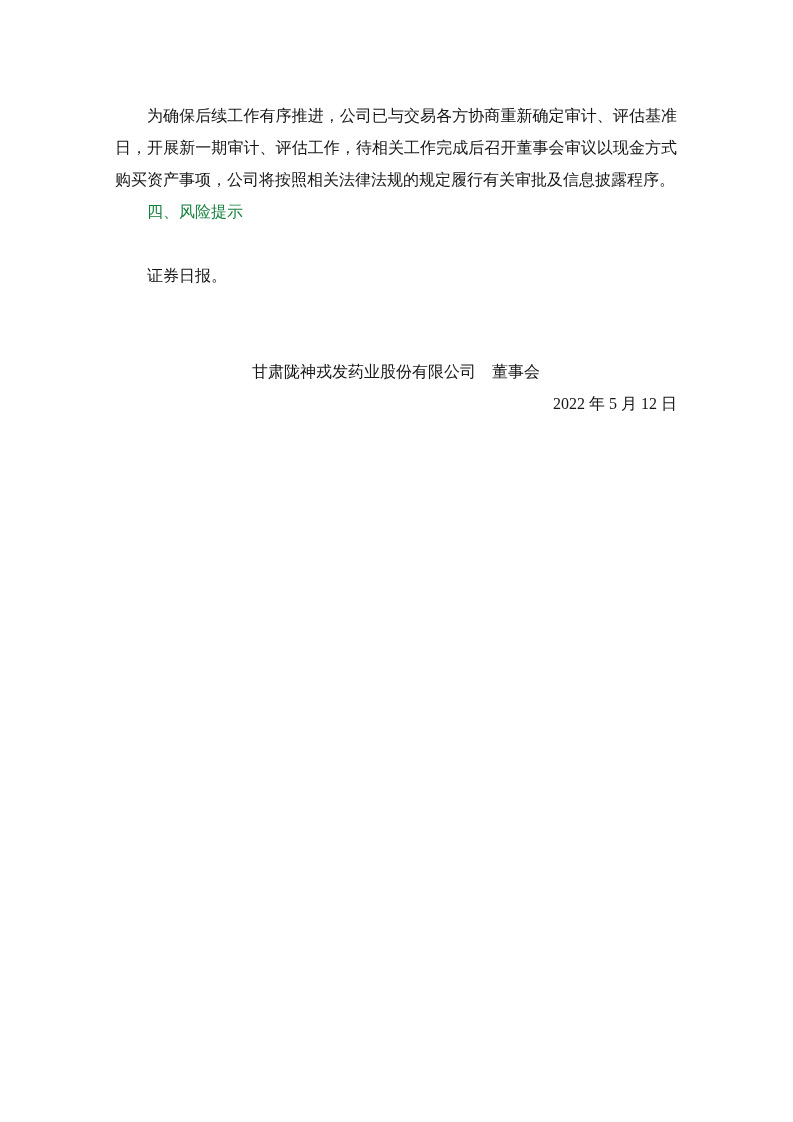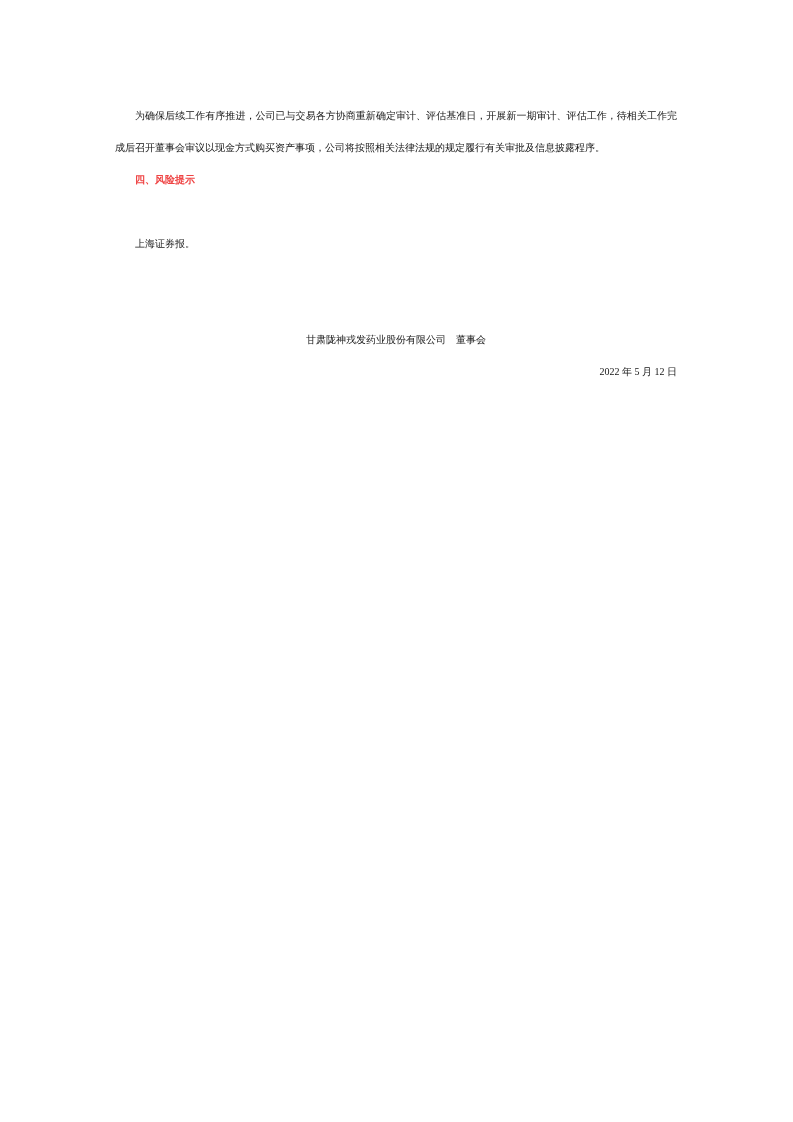--- a/index.html
+++ b/index.html
@@ -8,35 +8,35 @@
     background: #ffffff;
   }
   .page {
     position: relative;
     width: 793px;
     height: 1122px;
     box-sizing: border-box;
     background: #ffffff;
     color: #161616;
     font-family: "Liberation Serif", "DejaVu Serif", serif;
-    font-size: 10px;
+    font-size: 16px;
     line-height: 32px;
     padding: 100px 116px 0 115px;
     overflow: hidden;
   }
   .para {
     margin: 0;
     text-indent: 2em;
     text-align: justify;
     text-justify: inter-character;
     word-break: normal;
   }
   .heading {
-    font-weight: bold;
-    color: #ef4444;
+    font-weight: normal;
+    color: #15803d;
   }
   .closing {
     margin-top: 32px;
     text-align: left;
   }
   .signature {
     margin-top: 64px;
     text-indent: 0;
     text-align: center;
   }
@@ -49,18 +49,18 @@
 </head>
 <body>
 
 <div class="page">
   <p class="para">为确保后续工作有序推进，公司已与交易各方协商重新确定审计、评估基准日，开展新一期审计、评估工作，待相关工作完成后召开董事会审议以现金方式购买资产事项，公司将按照相关法律法规的规定履行有关审批及信息披露程序。</p>
 
   <p class="para heading">四、风险提示</p>
 
 
 
-  <p class="para closing">上海证券报。</p>
+  <p class="para closing">证券日报。</p>
 
   <p class="para signature">甘肃陇神戎发药业股份有限公司　董事会</p>
 
   <p class="para date">2022 年 5 月 12 日</p>
 </div>
 
 </body></html>

